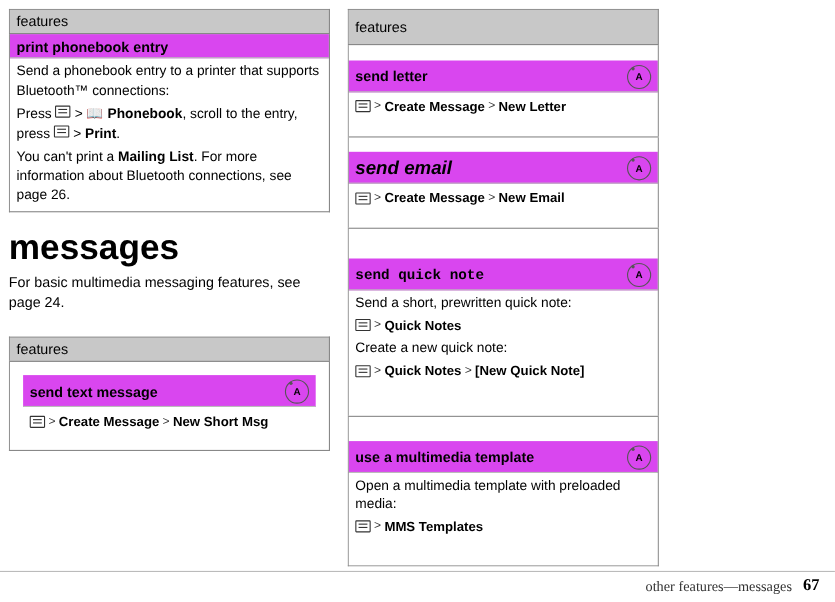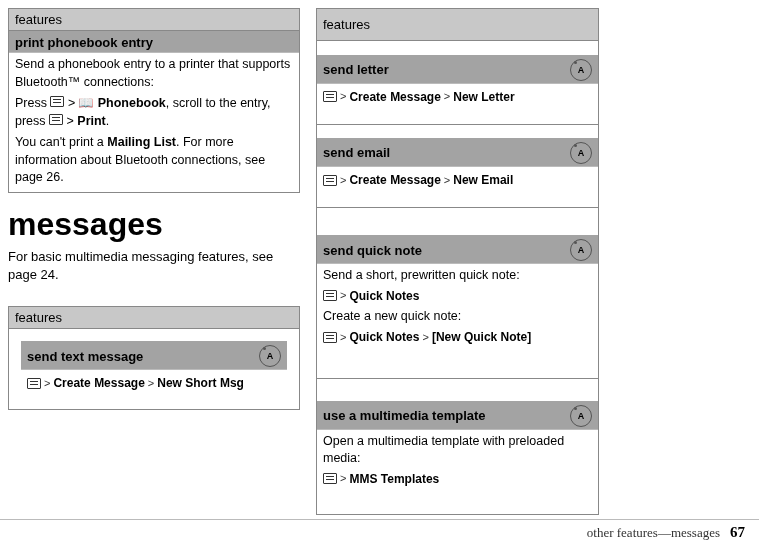--- a/index.html
+++ b/index.html
@@ -40,21 +40,21 @@
 
     
     .feature-table {
       border: 1.5px solid #888;
       border-collapse: collapse;
       width: 100%;
       margin-bottom: 0;
     }
 
     .feature-row-header {
-      background: #a3a3a3;
+      background: #d946ef;
       border-bottom: 1px solid #bbb;
       padding: 4px 6px 2px 6px;
       font-weight: bold;
       font-size: 13px;
       display: flex;
       justify-content: space-between;
       align-items: center;
     }
 
     .feature-row-body {
@@ -287,41 +287,41 @@
                 <span class="arrow">&gt;</span>
                 <span class="cmd-bold">New Letter</span>
               </div>
             </div>
           </td>
         </tr>
 
         <tr style="border-bottom:1.5px solid #888;">
           <td style="padding:0; border-bottom:1.5px solid #888;">
             <div class="feature-row-header">
-              <span style="font-weight:bold; font-size:13px;">send email</span>
+              <span style="font-weight:bold; font-size:17px;font-style:italic;">send email</span>
               <div class="feature-icon">
                 <span class="dot-tl"></span>
               </div>
             </div>
             <div class="feature-row-body">
               <div class="cmd-line">
                 <span class="menu-icon"></span>
                 <span class="arrow">&gt;</span>
                 <span class="cmd-bold">Create Message</span>
                 <span class="arrow">&gt;</span>
                 <span class="cmd-bold">New Email</span>
               </div>
             </div>
           </td>
         </tr>
 
         <tr style="border-bottom:1.5px solid #888;">
           <td style="padding:0; border-bottom:1.5px solid #888;">
             <div class="feature-row-header">
-              <span style="font-weight:bold; font-size:13px;">send quick note</span>
+              <span style="font-weight:bold; font-size:13px;font-family:Liberation Mono, monospace;">send quick note</span>
               <div class="feature-icon">
                 <span class="dot-tl"></span>
               </div>
             </div>
             <div class="feature-row-body">
               <p style="margin-bottom:3px;">Send a short, prewritten quick note:</p>
               <div class="cmd-line" style="margin-bottom:4px;">
                 <span class="menu-icon"></span>
                 <span class="arrow">&gt;</span>
                 <span class="cmd-bold">Quick Notes</span>

